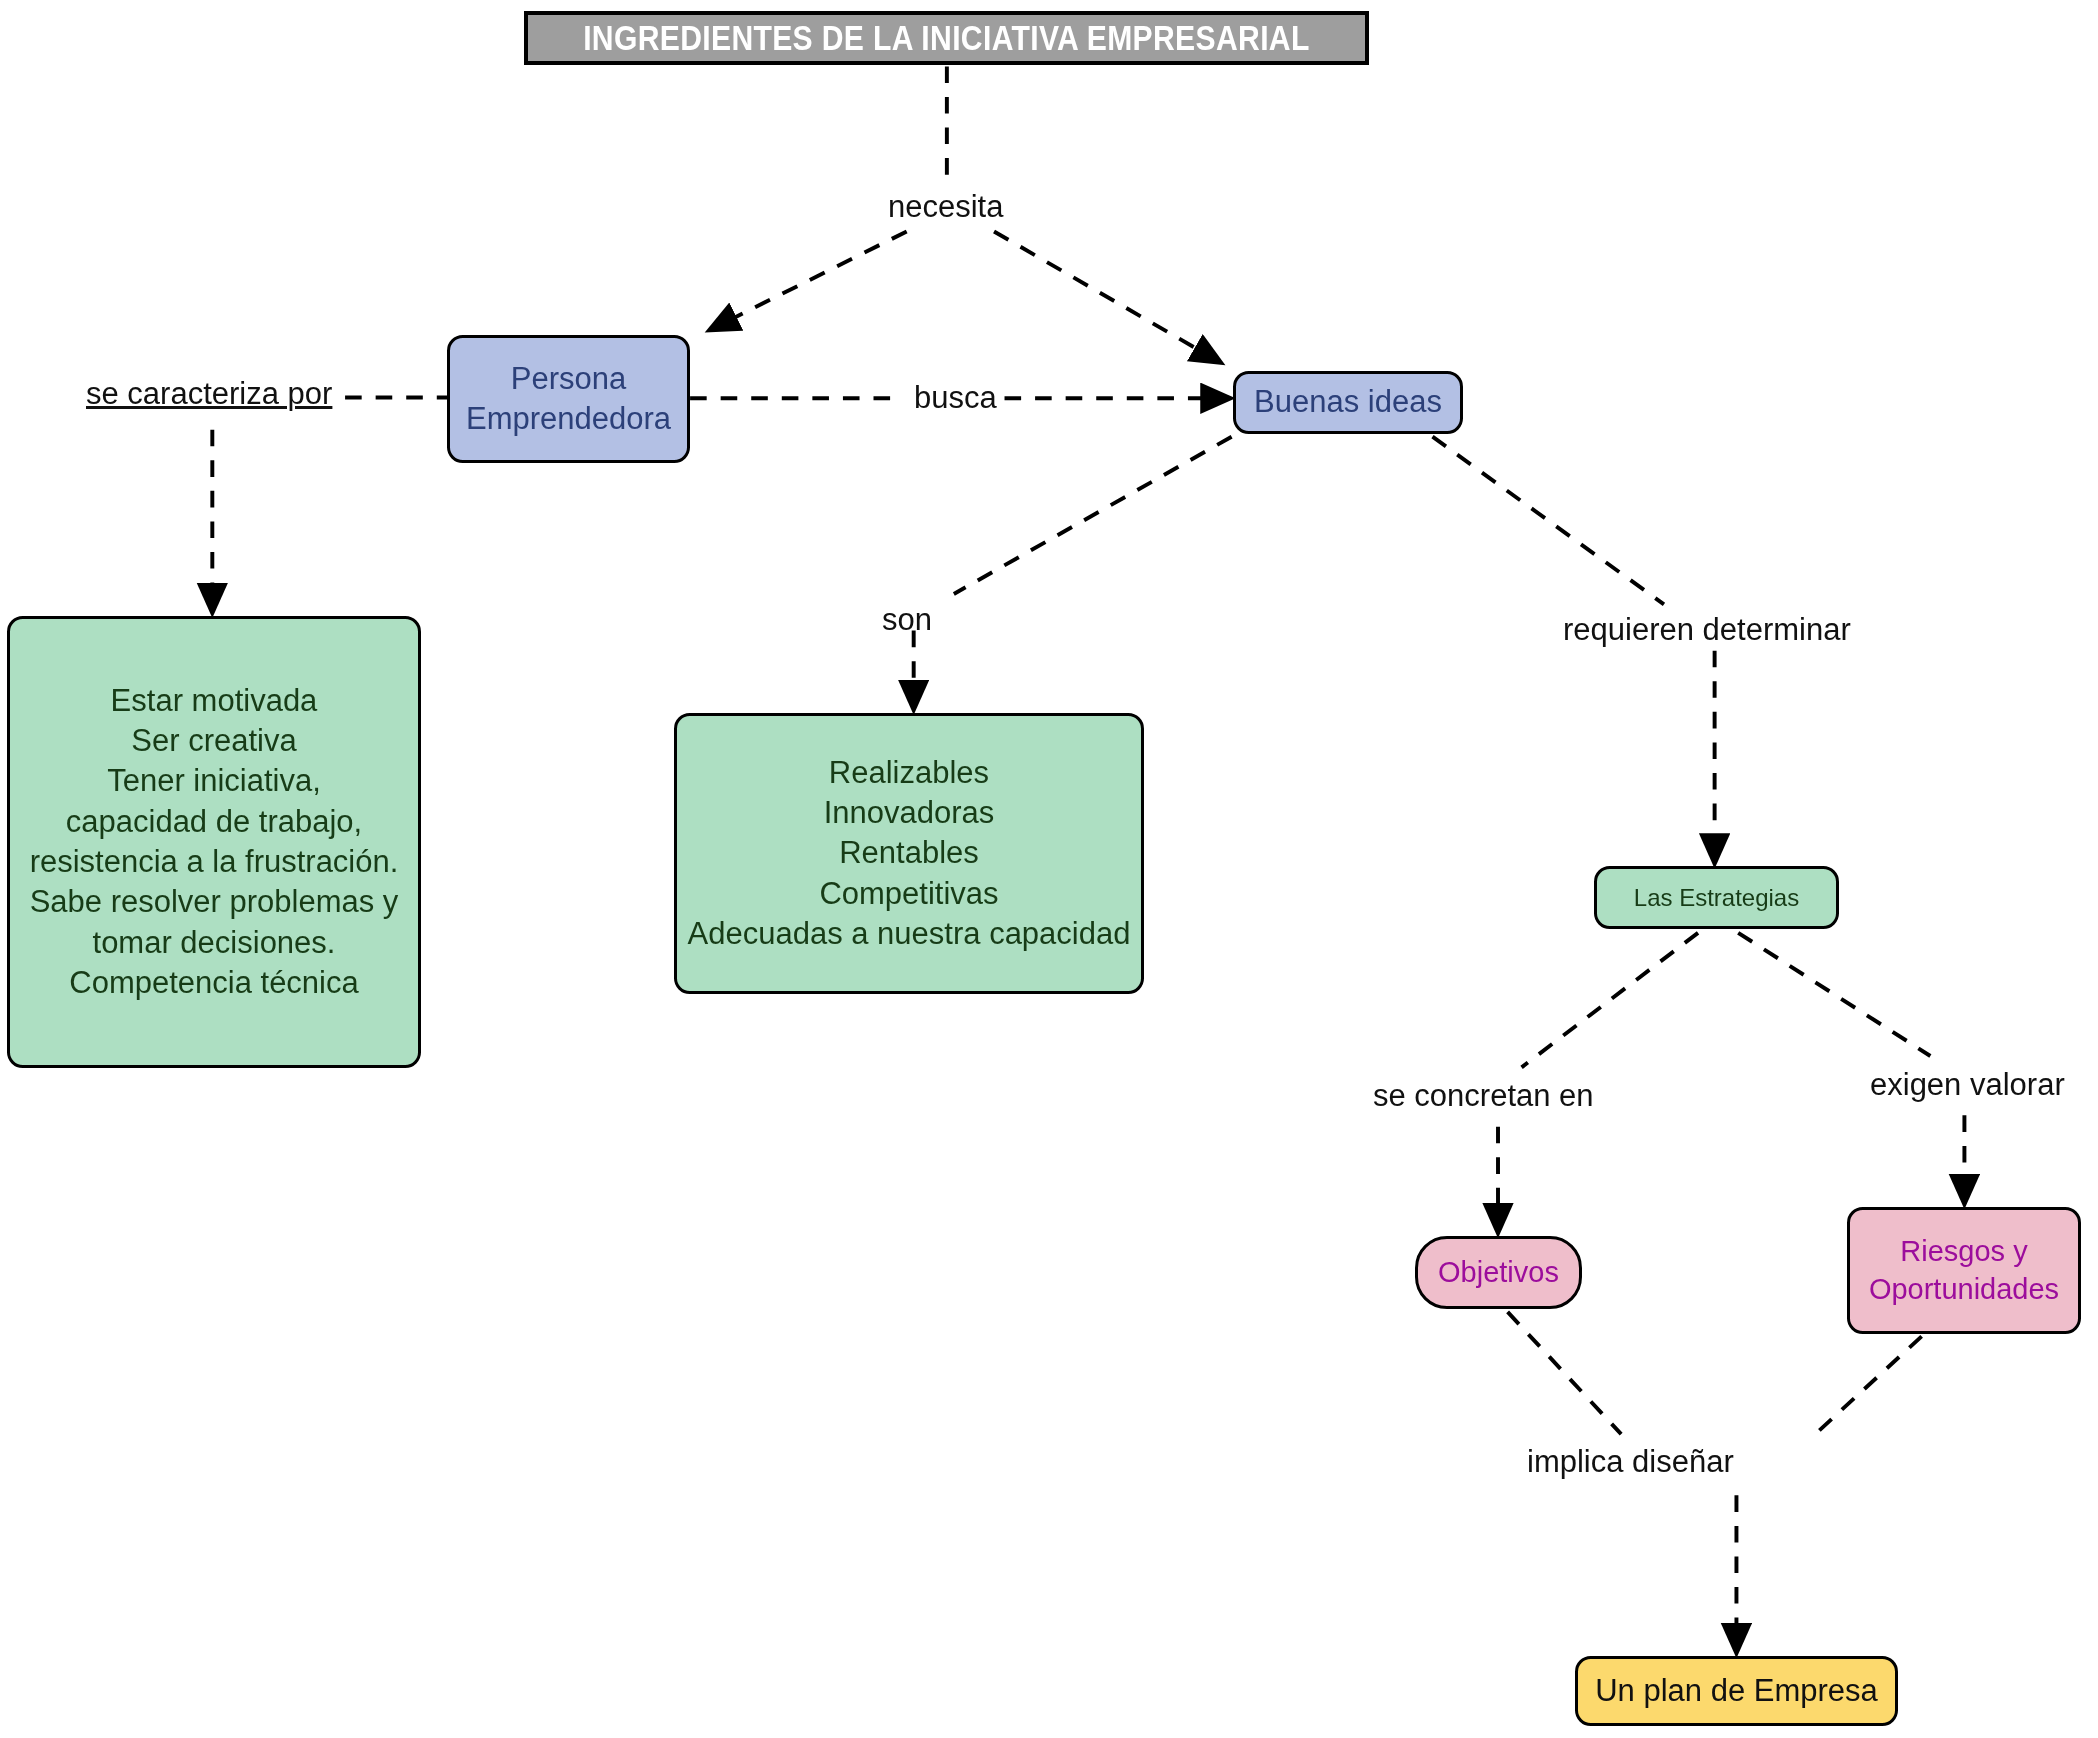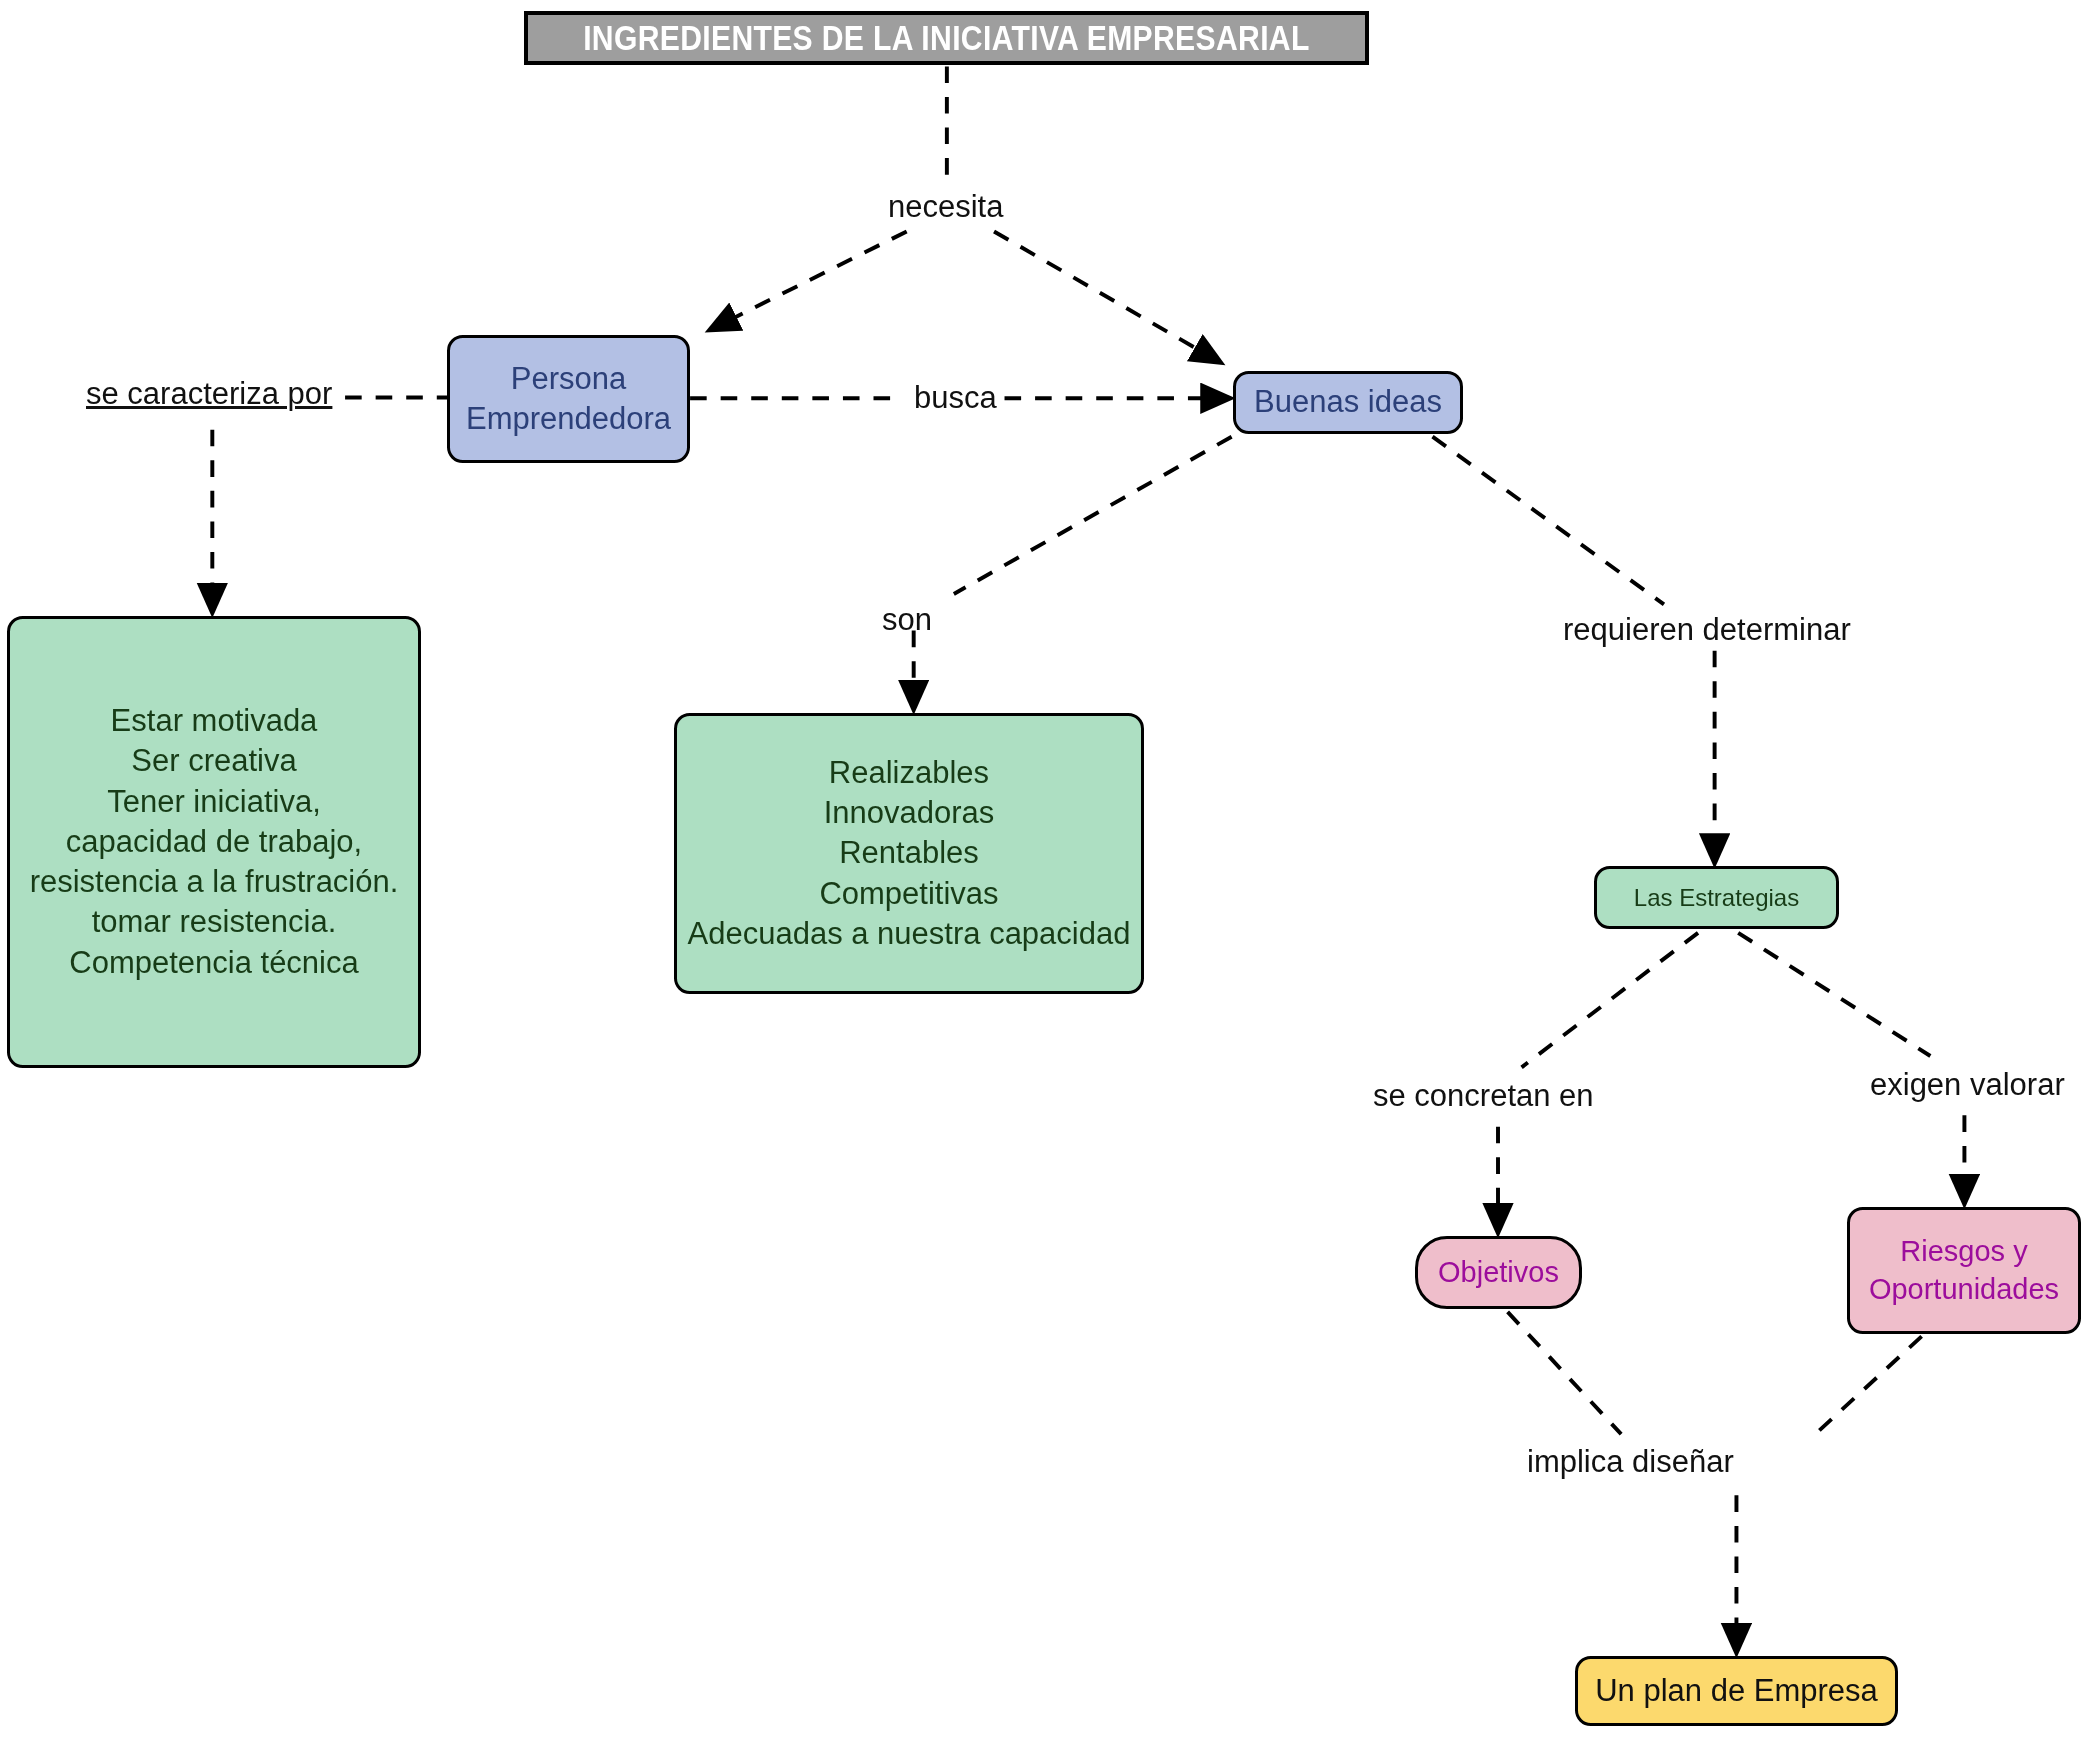--- a/index.html
+++ b/index.html
@@ -163,21 +163,22 @@
   <div class="node blue" id="node-buenas-ideas">
     <span class="line">Buenas ideas</span>
   </div>
 
   <div class="node green" id="node-caracteristicas">
     <span class="line">Estar motivada</span>
     <span class="line">Ser creativa</span>
     <span class="line">Tener iniciativa,</span>
     <span class="line">capacidad de trabajo,</span>
     <span class="line">resistencia a la frustración.</span>
-    <span class="line">tomar resistencia.</span>
+    <span class="line">Sabe resolver problemas y</span>
+    <span class="line">tomar decisiones.</span>
     <span class="line">Competencia técnica</span>
   </div>
 
   <div class="node green" id="node-ideas-lista">
     <span class="line">Realizables</span>
     <span class="line">Innovadoras</span>
     <span class="line">Rentables</span>
     <span class="line">Competitivas</span>
     <span class="line">Adecuadas a nuestra capacidad</span>
   </div>

